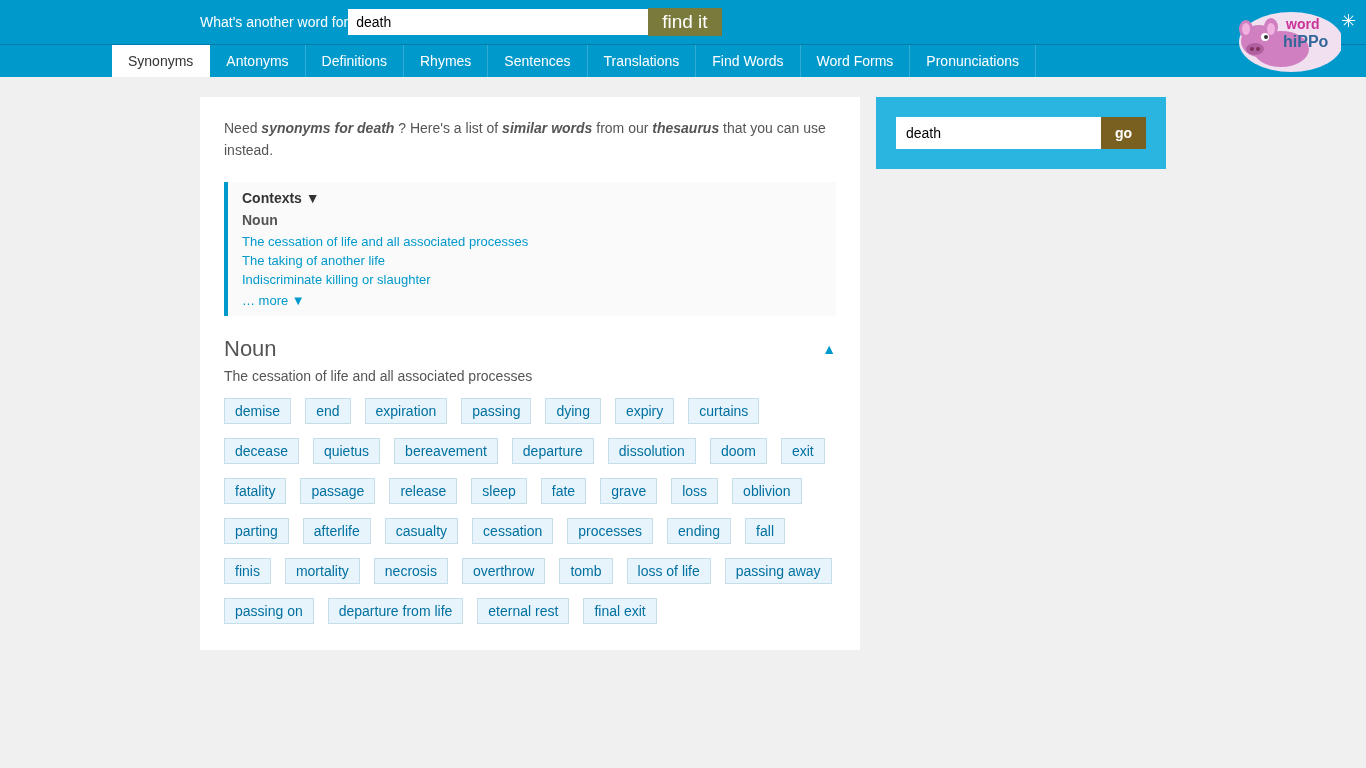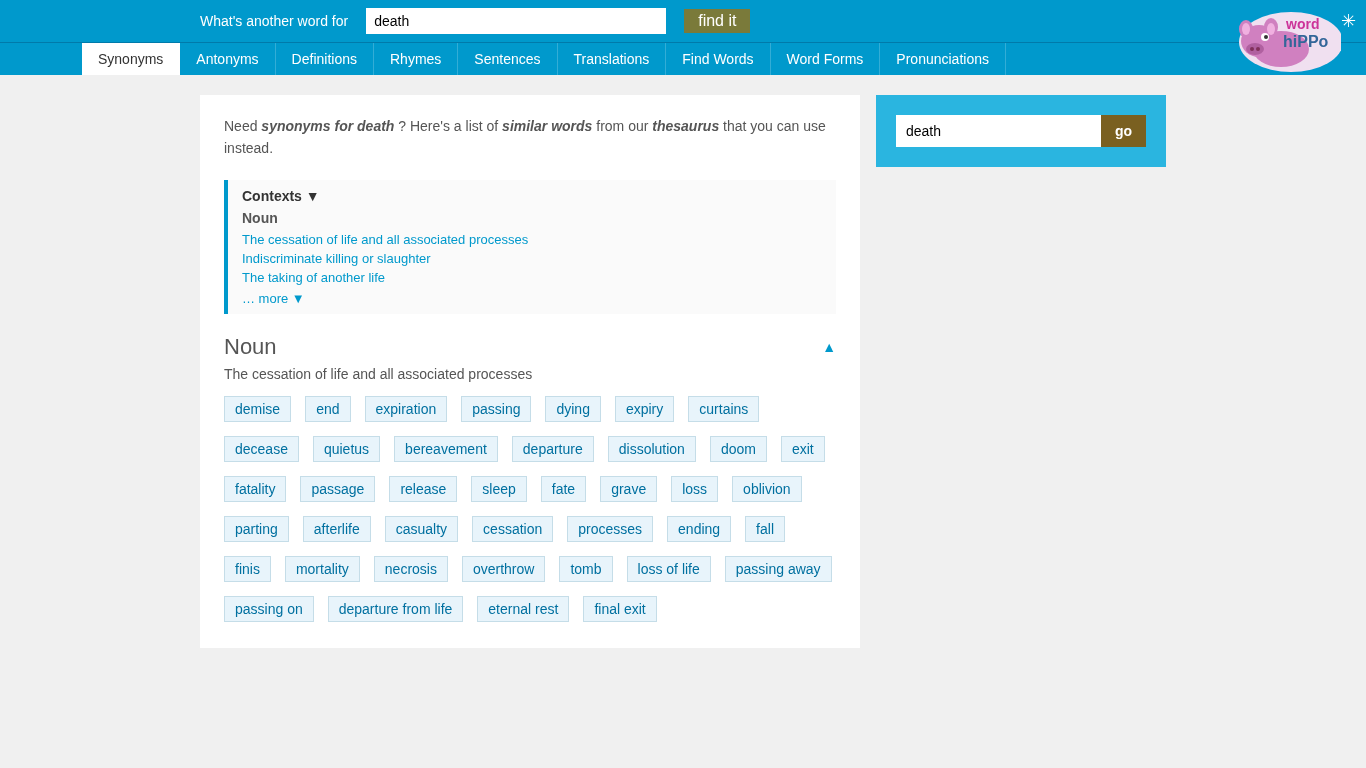--- a/index.html
+++ b/index.html
@@ -4,62 +4,62 @@
   <style>
     * { margin: 0; padding: 0; box-sizing: border-box; }
     body { font-family: Arial, sans-serif; background: #f0f0f0; font-size: 14px; }
 
     
     #top-bar {
       background: #0099cc;
       padding: 8px 0;
       display: flex;
       align-items: center;
-      gap: 18px;
+      gap: 0;
       padding-left: 200px;
     }
     #top-bar label {
       color: white;
       font-size: 14px;
       white-space: nowrap;
     }
     #search-input-top {
       width: 300px;
       padding: 5px 8px;
       border: none;
       outline: none;
       font-size: 14px;
     }
     #find-it-btn {
       background: #7a7a3a;
       color: white;
       border: none;
       padding: 3px 14px;
       cursor: pointer;
-      font-size: 16px;
+      font-size: 19px;
     }
 
     
     #logo {
       position: absolute;
       top: 2px;
       right: 20px;
       width: 130px;
       height: 70px;
       display: flex;
       align-items: flex-end;
       justify-content: center;
     }
 
     
     #nav {
       background: #0099cc;
       display: flex;
       border-top: 1px solid #007aaa;
-      padding-left: 82px;
+      padding-left: 112px;
     }
     .nav-item {
       padding: 8px 16px;
       color: white;
       cursor: pointer;
       font-size: 14px;
       text-decoration: none;
       display: block;
       border-right: 1px solid rgba(255,255,255,0.2);
     }
@@ -300,22 +300,22 @@
       <span>from our</span>
       <span class="bold-italic">thesaurus</span>
       <span>that you can use instead.</span>
     </p>
 
     <div id="context-panel">
       <div id="context-header">Contexts ▼</div>
       <div id="context-noun-label">Noun</div>
       <div id="context-links">
           <a class="context-link" href="#">The cessation of life and all associated processes</a>
+          <a class="context-link" href="#">The taking of another life</a>
           <a class="context-link" href="#">Indiscriminate killing or slaughter</a>
-          <a class="context-link" href="#">The taking of another life</a>
         </div>
       <div id="more-link">… more ▼</div>
     </div>
 
     <div id="noun-header">
       <h2 id="noun-title">Noun</h2>
       <button id="collapse-btn">▲</button>
     </div>
     <p id="noun-description">The cessation of life and all associated processes</p>
 

